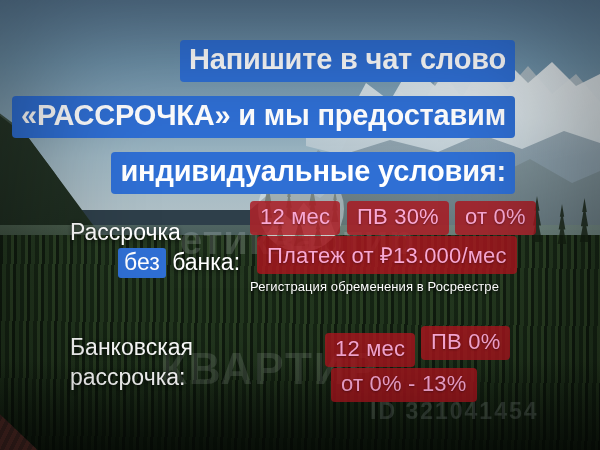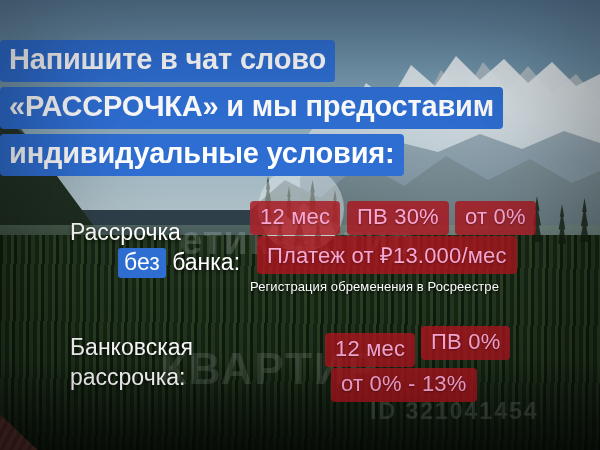--- a/index.html
+++ b/index.html
@@ -144,24 +144,24 @@
     font-size: 23px; font-weight: bold; letter-spacing: 2px;
     color: rgba(225,235,240,0.16);
     white-space: nowrap;
     margin-left: 20px;
   }
 
   
   .headline {
     position: absolute;
     left: 0; top: 40px; width: 515px;
-    text-align: left;
+    text-align: right;
   }
   .hl-line { margin: 0; line-height: 1; }
-  .hl-line + .hl-line { margin-top: 5px; }
+  .hl-line + .hl-line { margin-top: 14px; }
   .hl-seg {
     display: inline-block;
     background: #2f6fd4;
     color: #ffffff;
     font-size: 29px;
     font-weight: bold;
     line-height: 1.10;
     padding: 4px 9px 6px 9px;
     border-radius: 4px;
     white-space: nowrap;

